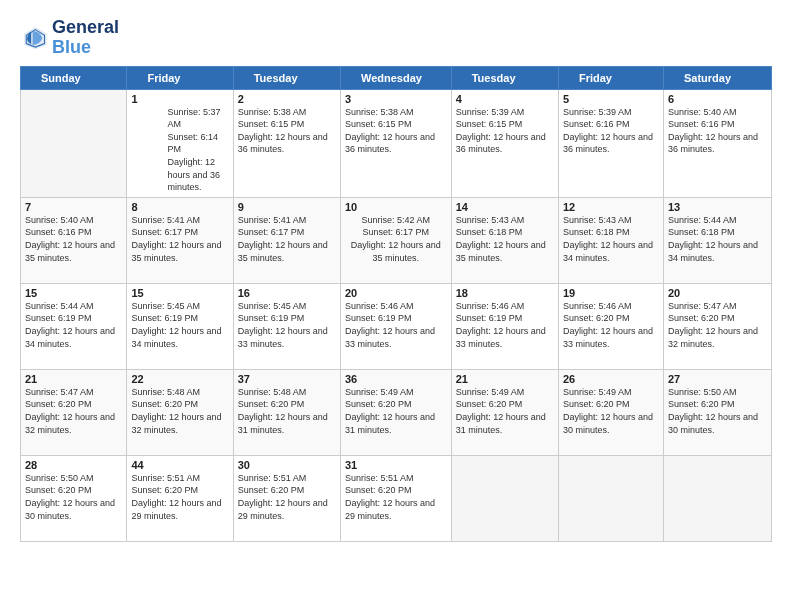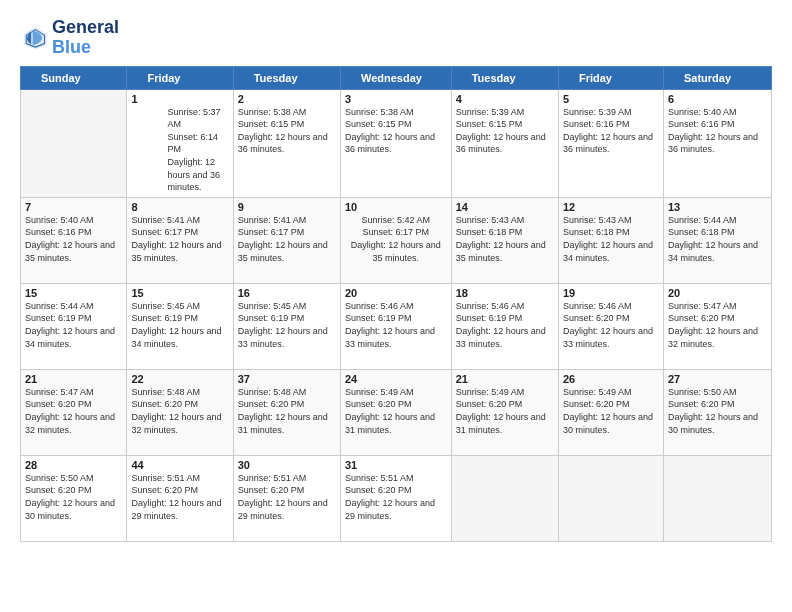--- a/index.html
+++ b/index.html
@@ -271,21 +271,21 @@
 Sunset: 6:20 PM
 Daylight: 12 hours and 32 minutes.</div>
           </td>
           <td>
             <span class="day-num">37</span>
             <div class="day-info" style="white-space: pre-line;">Sunrise: 5:48 AM
 Sunset: 6:20 PM
 Daylight: 12 hours and 31 minutes.</div>
           </td>
           <td>
-            <span class="day-num">24</span>
+            <span class="day-num">36</span>
             <div class="day-info" style="white-space: pre-line;">Sunrise: 5:49 AM
 Sunset: 6:20 PM
 Daylight: 12 hours and 31 minutes.</div>
           </td>
           <td>
             <span class="day-num">21</span>
             <div class="day-info" style="white-space: pre-line;">Sunrise: 5:49 AM
 Sunset: 6:20 PM
 Daylight: 12 hours and 31 minutes.</div>
           </td>

